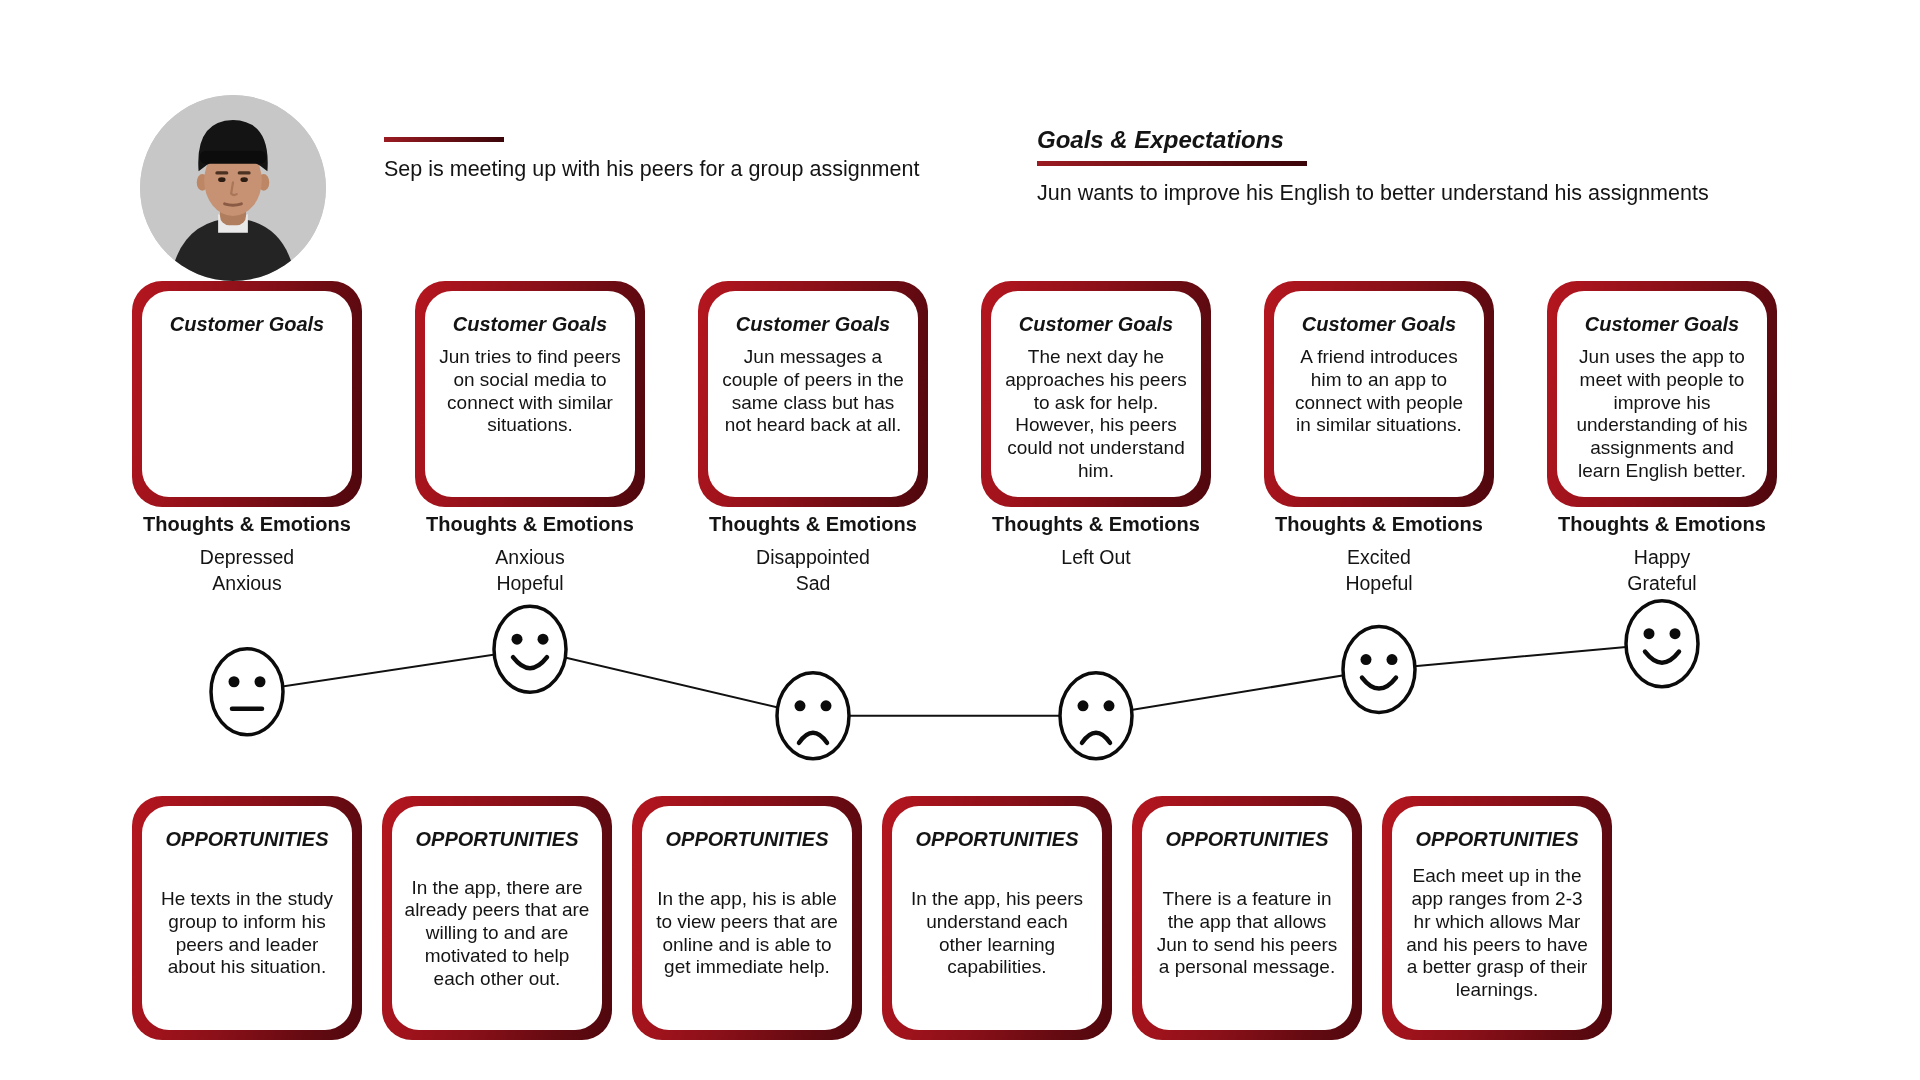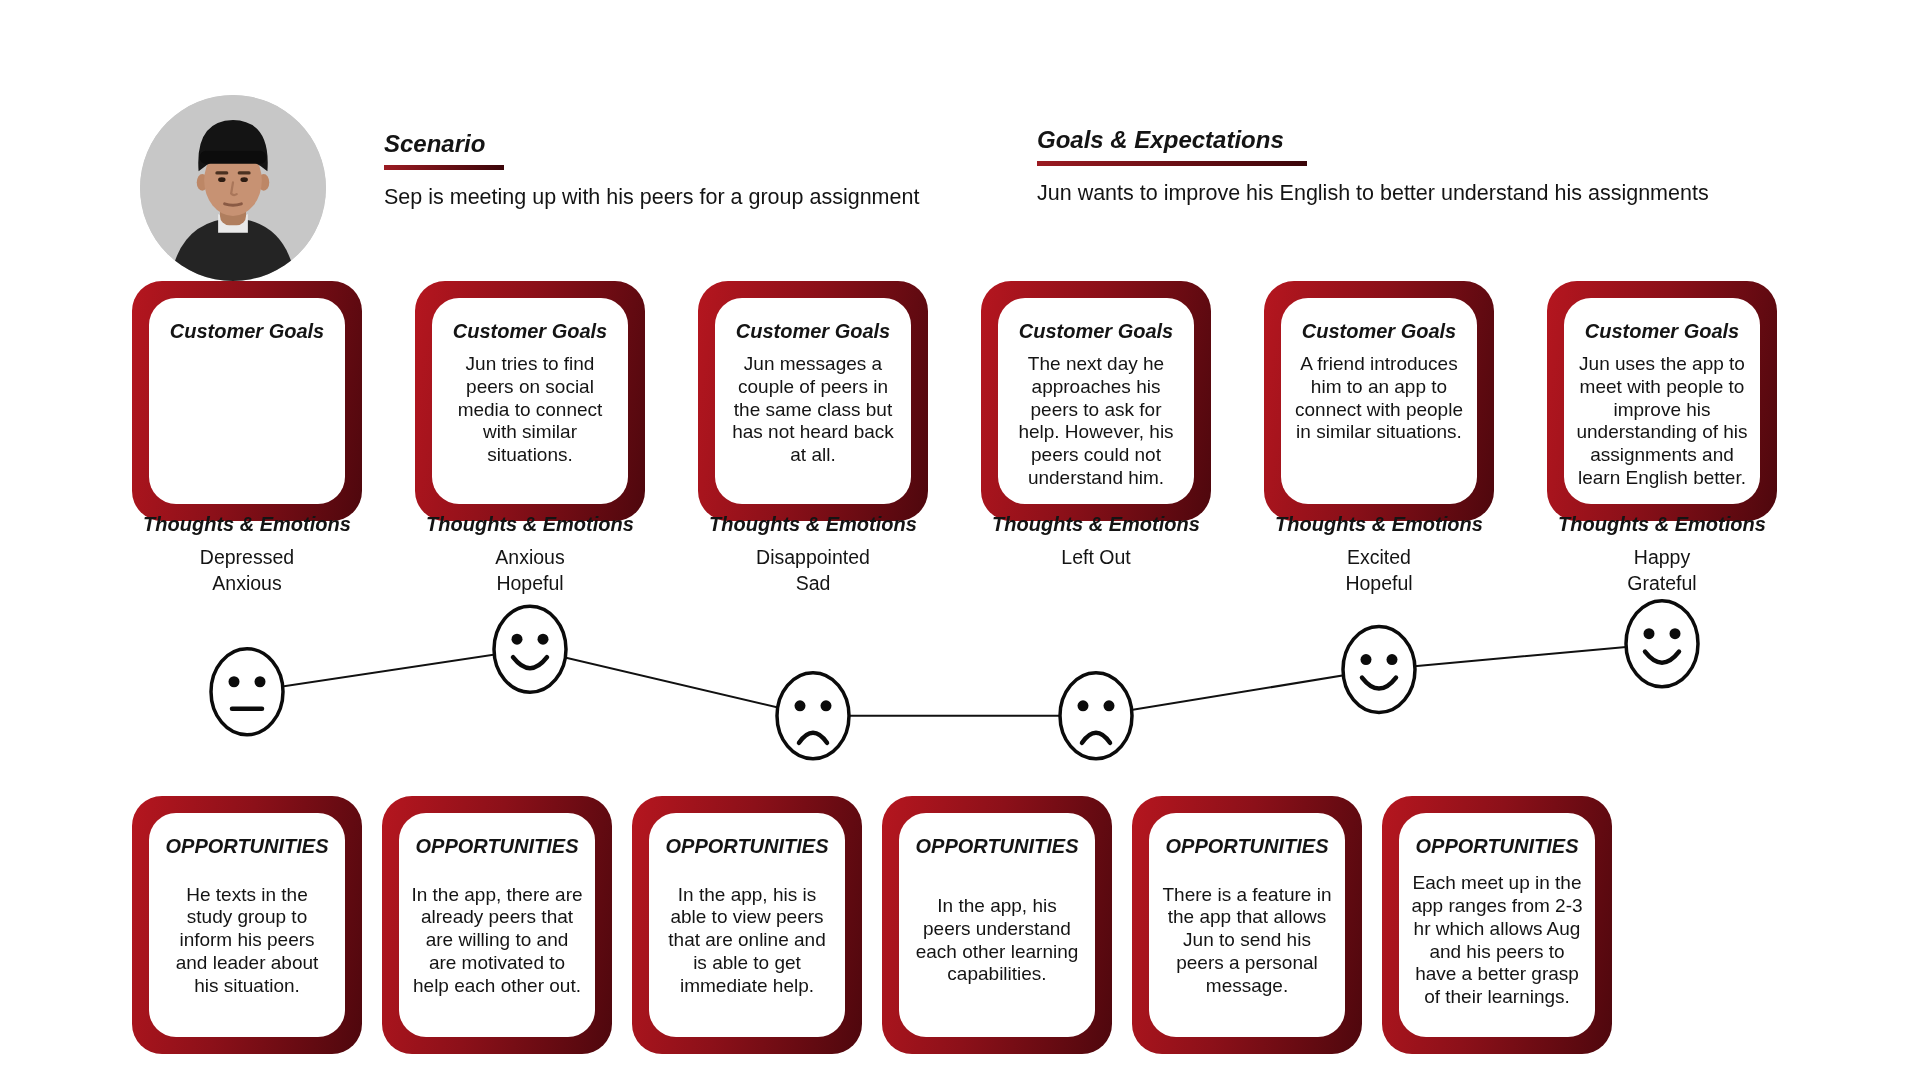--- a/index.html
+++ b/index.html
@@ -21,36 +21,36 @@
   .scenario-block .h-underline{width:120px;}
   .goals-block .h-underline{width:270px;}
   .h-text{font-size:21.5px;margin:15px 0 0;white-space:nowrap;}
   
   .row{position:absolute;left:132px;display:grid;grid-template-columns:repeat(6,230px);column-gap:53px;}
   .goals-row{top:281px;}
   .emotions-row{top:512px;}
   .opp-row{top:796px;gap:20px;}
   
   .card{
-    border-radius:30px;padding:17px;
+    border-radius:30px;padding:10px;
     background:linear-gradient(100deg,var(--border-start,#b5161f) 0%,#8c1019 45%,var(--border-end,#4e070d) 100%);
   }
   .goals-card{height:206px;}
   .opp-card{height:224px;}
   .card-inner{
     box-sizing:border-box;height:100%;background:#ffffff;border-radius:27px;
     padding:18px 12px 14px;display:flex;flex-direction:column;align-items:center;text-align:center;
   }
   .card-title{font-style:italic;font-weight:bold;font-size:20px;line-height:1.15;margin:4px 0 0;}
   .card-text{font-size:19px;line-height:1.2;margin:10px 0 0;}
   .body-wrap{flex:1;display:flex;align-items:center;}
   .body-wrap .card-text{margin:0;}
   
   .emotions{text-align:center;}
-  .emotions-title{font-style:italic;font-weight:bold;font-size:20px;line-height:1.2;margin:0 0 9px;}
+  .emotions-title{font-weight:bold;font-size:20px;line-height:1.2;margin:0 0 9px;}
   .emotion-word{font-size:19.5px;line-height:1.33;}
   
   #emotion-chart{position:absolute;left:0;top:560px;width:1920px;height:230px;}
 </style>
 </head>
 <body>
 
 <div class="canvas">
 
   <div class="avatar">
@@ -67,21 +67,20 @@
       <rect x="40.5" y="41" width="7" height="1.8" rx="0.9" fill="#4a3121"></rect>
       <rect x="52.5" y="41" width="7" height="1.8" rx="0.9" fill="#4a3121"></rect>
       <ellipse cx="44" cy="45.5" rx="2" ry="1.3" fill="#2d1c12"></ellipse>
       <ellipse cx="56" cy="45.5" rx="2" ry="1.3" fill="#2d1c12"></ellipse>
       <path d="M50 47 L49 53 Q50.3 54.4 52 53.3" stroke="#a9765a" stroke-width="1.2" fill="none" stroke-linecap="round"></path>
       <path d="M45.5 58.5 Q50 60 54.5 58.5" stroke="#8a5a44" stroke-width="1.6" fill="none" stroke-linecap="round"></path>
     </svg>
   </div>
 
   <div class="h-block scenario-block">
-    <h2 class="h-title">Scenario</h2>
     <div class="h-underline"></div>
     <p class="h-text">Sep is meeting up with his peers for a group assignment</p>
   </div>
 
   <div class="h-block goals-block">
     <h2 class="h-title">Goals &amp; Expectations</h2>
     <div class="h-underline"></div>
     <p class="h-text">Jun wants to improve his English to better understand his assignments</p>
   </div>
 
@@ -234,19 +233,19 @@
         <h3 class="card-title">OPPORTUNITIES</h3>
         <div class="body-wrap">
             <p class="card-text">There is a feature in the app that allows Jun to send his peers a personal message.</p>
           </div>
       </div>
     </div>
     <div class="card opp-card">
       <div class="card-inner">
         <h3 class="card-title">OPPORTUNITIES</h3>
         <div class="body-wrap">
-            <p class="card-text">Each meet up in the app ranges from 2-3 hr which allows Aug and his peers to have a better grasp of their learnings.</p>
+            <p class="card-text">Each meet up in the app ranges from 2-3 hr which allows Mar and his peers to have a better grasp of their learnings.</p>
           </div>
       </div>
     </div>
   </div>
 
 </div>
 
 </body></html>

